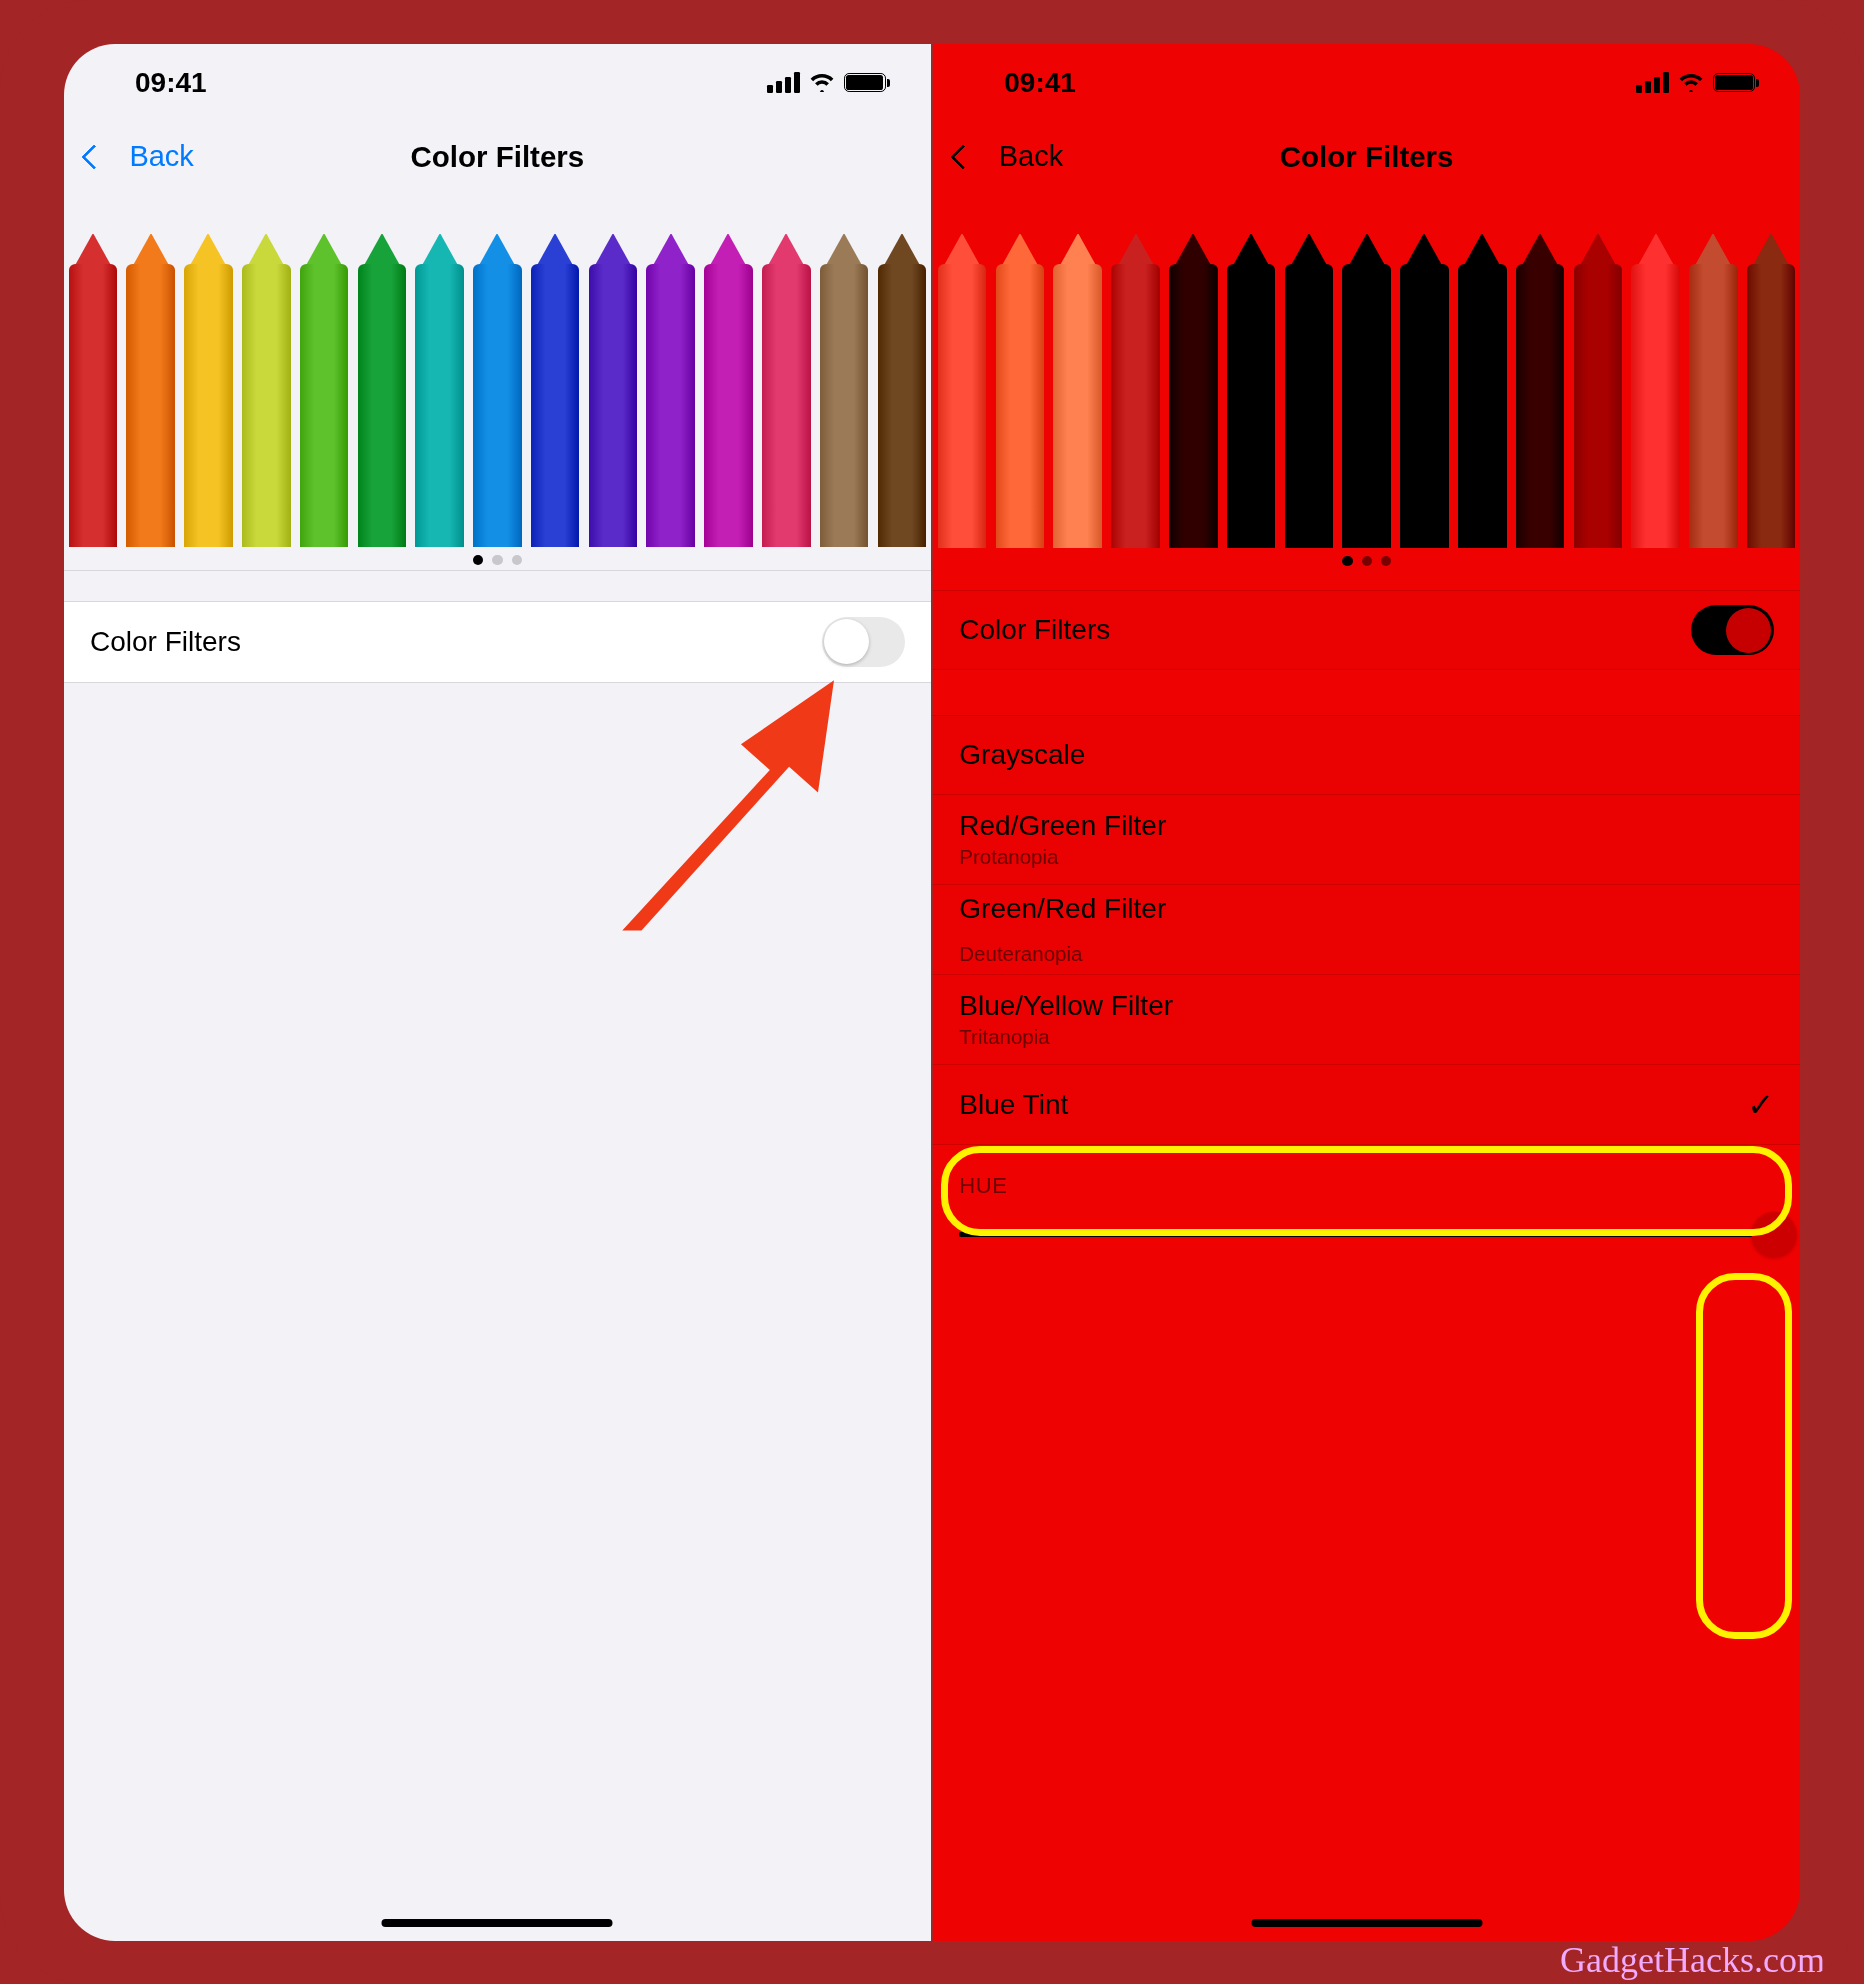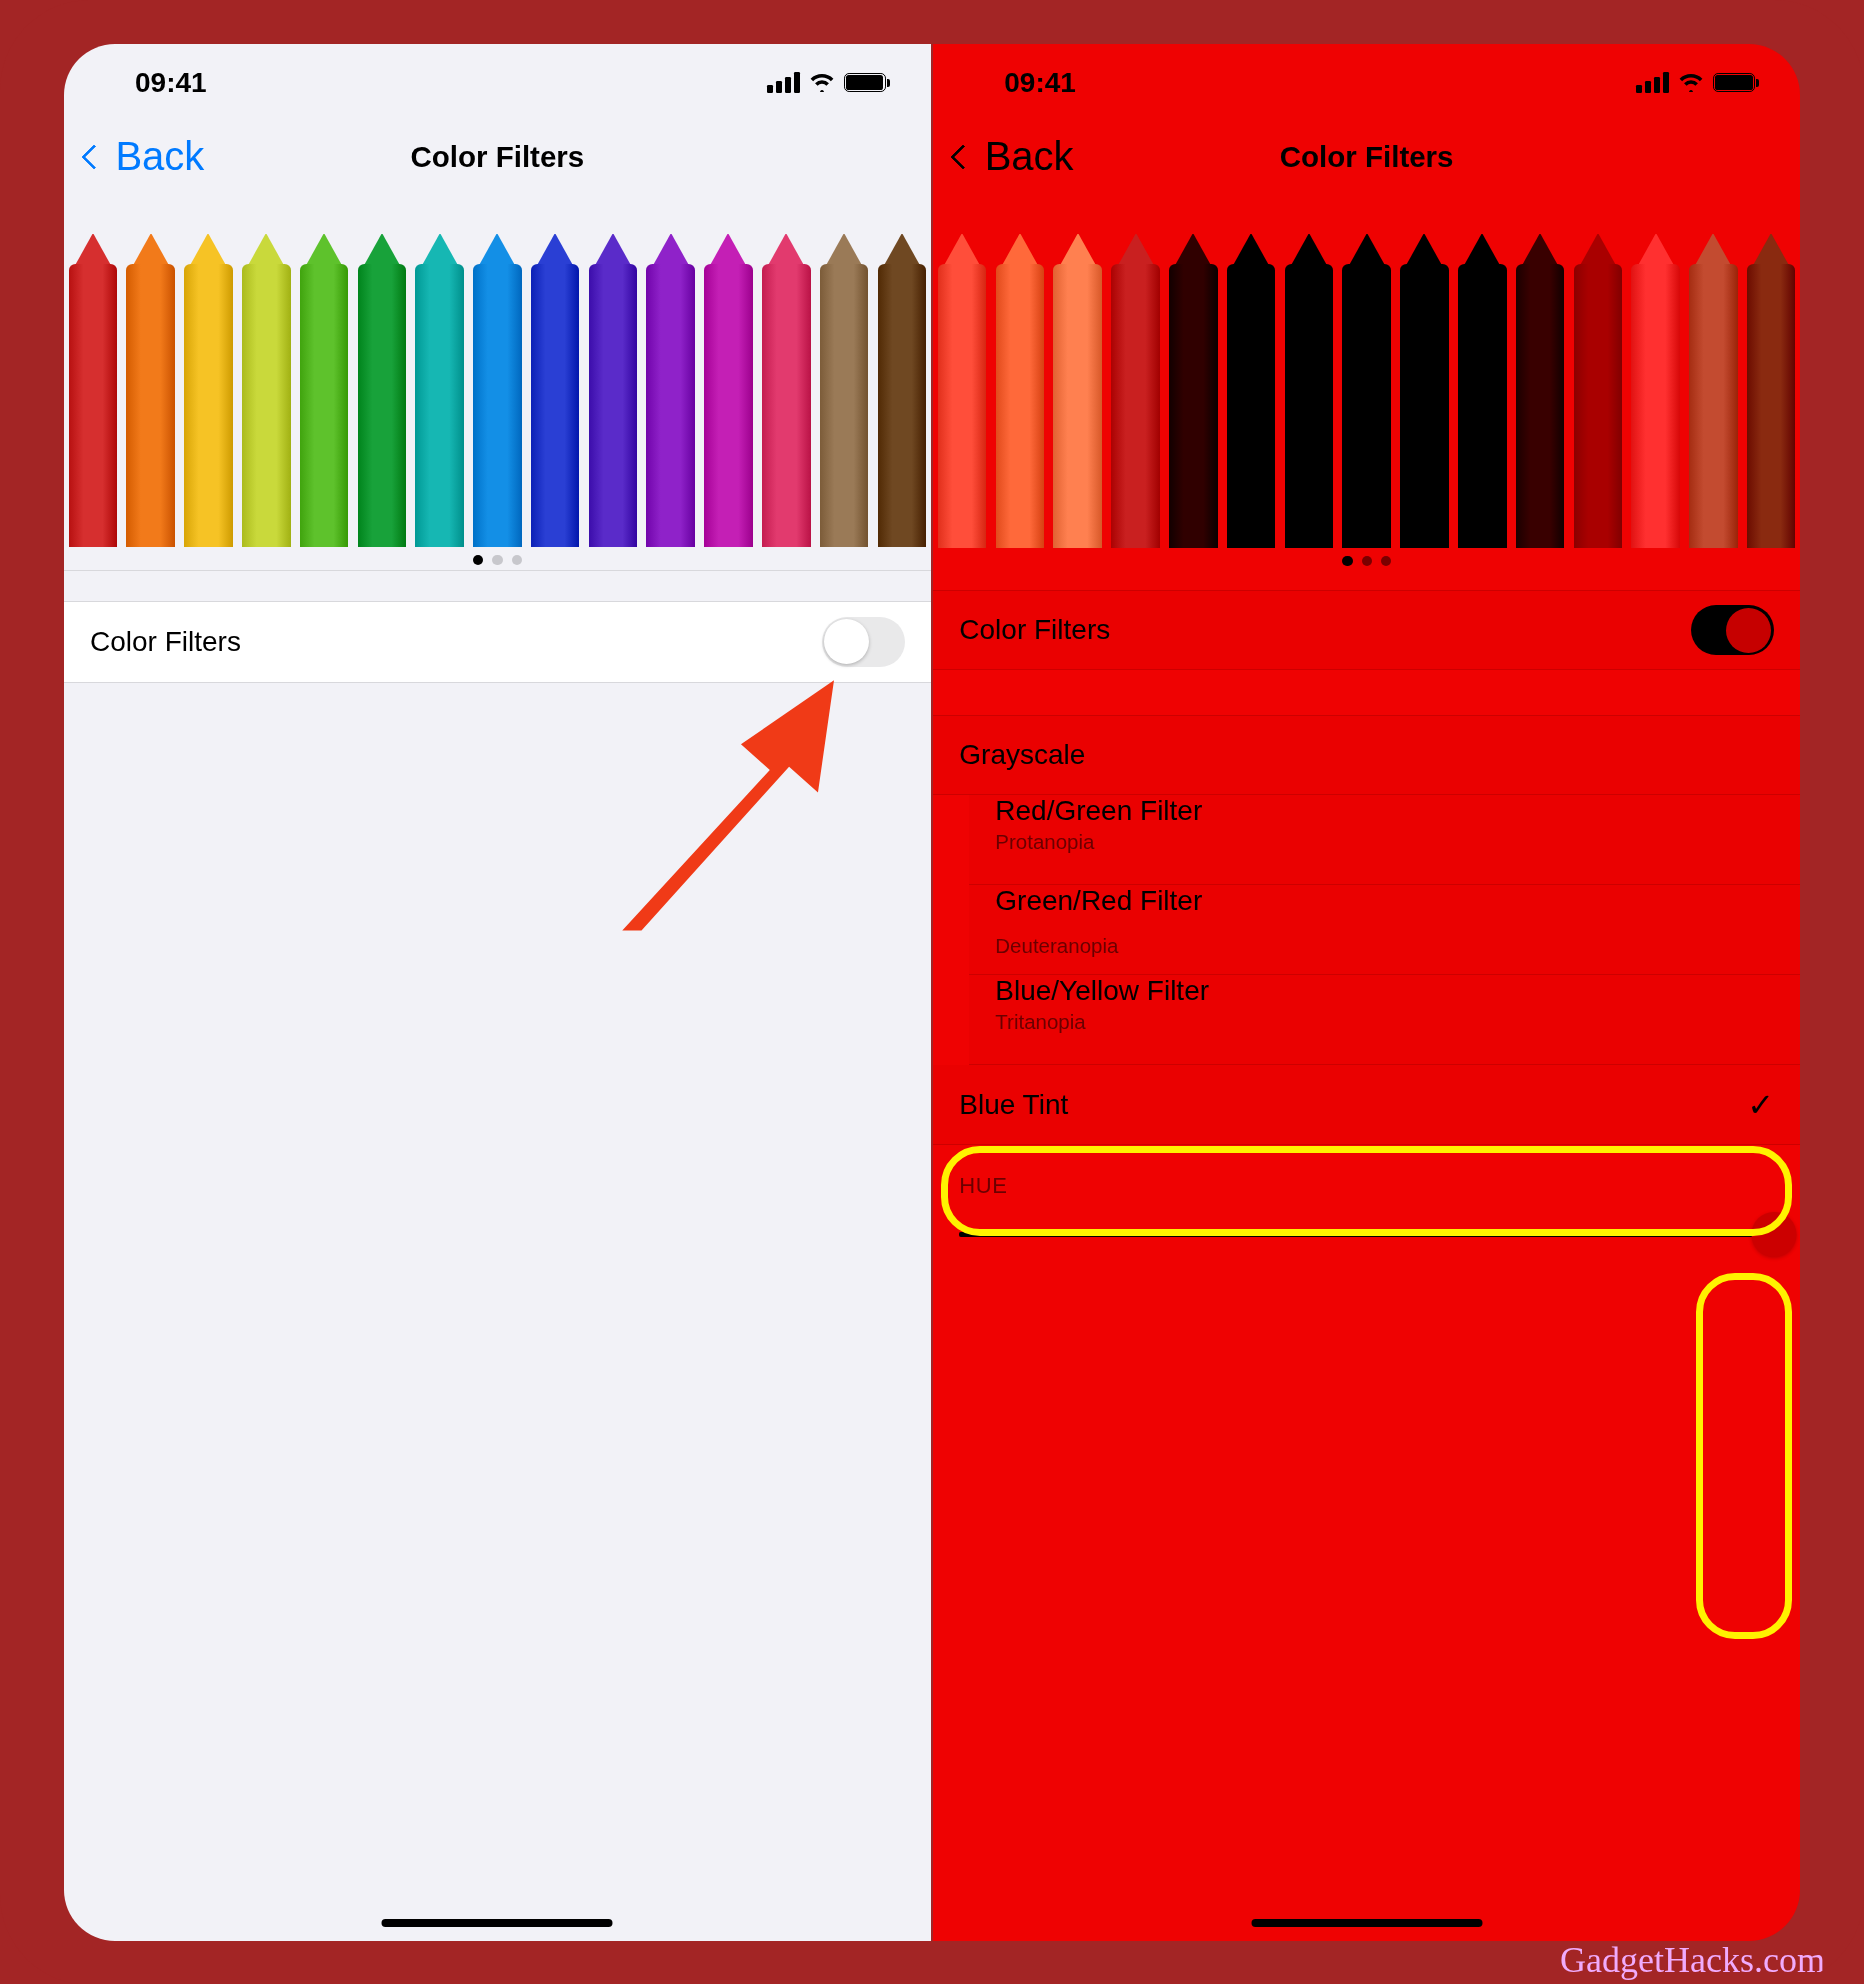--- a/index.html
+++ b/index.html
@@ -63,22 +63,22 @@
 
   
   .nav {
     height: 71px;
     display: flex;
     align-items: center;
     padding: 0 20.5px;
     position: relative;
   }
   .nav .back {
-    display: flex; align-items: center; gap: 9px;
-    font-size: 40px;
+    display: flex; align-items: center; gap: 23px;
+    font-size: 29px;
   }
   .phone-left .nav .back { color: #007aff; }
   .phone-right .nav .back { color: #000; }
   .nav .title {
     position: absolute; left: 0; right: 0; text-align: center;
     font-size: 29.5px; font-weight: 600;
   }
   .chev-left {
     width: 18px; height: 18px;
     border-left: 3.2px solid currentColor;
@@ -131,21 +131,21 @@
   
   .group { margin-top: 29.5px; }
   .row {
     display:flex; align-items:center; justify-content:space-between;
     padding: 0 26px;
     font-size: 28px;
   }
   .phone-left .row { background:#fff; border-top:0.6px solid #d8d8dc; border-bottom:0.6px solid #d8d8dc; height:82px;}
   .phone-right .row { border-bottom: 0.6px solid rgba(0,0,0,0.12); height: 80px; background: rgba(0,0,0,0.02); }
 
-  .row-multi { flex-direction: column; align-items:flex-start; gap:2.6px; height:90px !important;margin-left:36px; }
+  .row-multi { flex-direction: column; align-items:flex-start; justify-content:center; gap:2.6px; height:90px !important; }
   .row-multi .sub { font-size: 20.5px; color: rgba(0,0,0,0.55); }
 
   
   .toggle {
     width: 83px; height: 50px; border-radius: 26px; position:relative;
   }
   .toggle .knob { position:absolute; top:2.6px; width:45px; height:45px; border-radius:50%; background:#fff; }
   .toggle.off { background:#e9e9ea; }
   .toggle.off .knob { left:2.6px; box-shadow: 0 1.3px 3.9px rgba(0,0,0,0.25);}
   .toggle.on { background:#000; }

